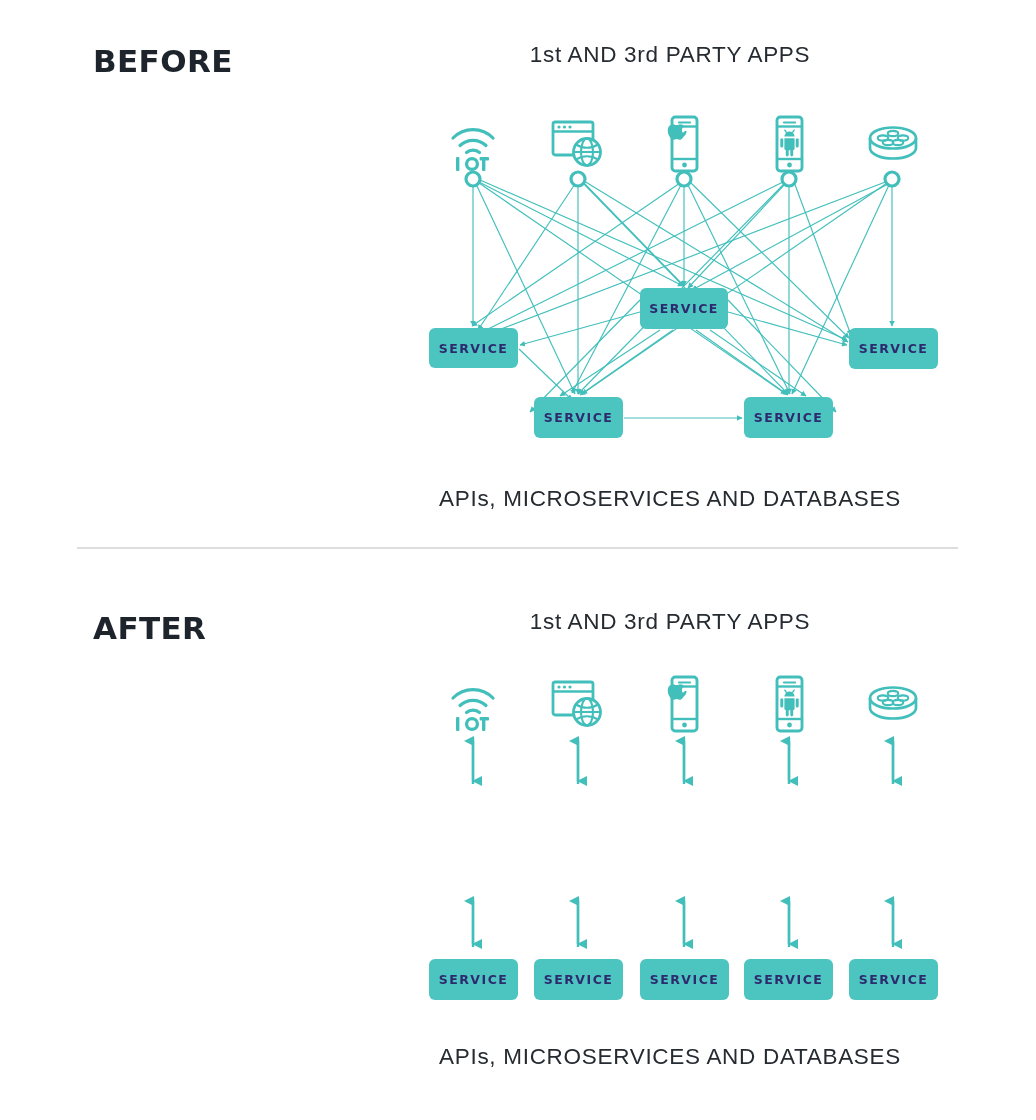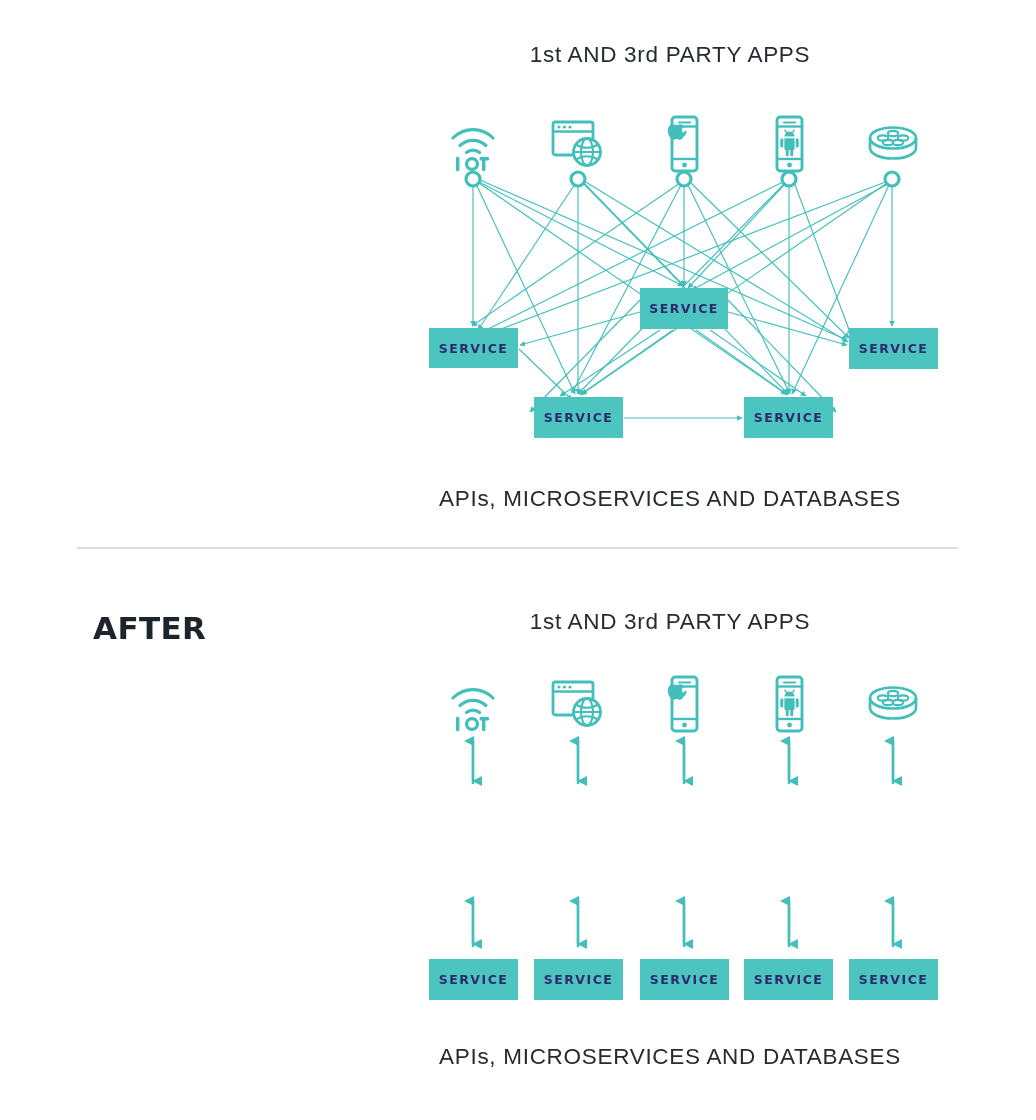--- a/index.html
+++ b/index.html
@@ -94,20 +94,21 @@
     background: #4cc5c1;
     color: #2d2a6e;
     font-family: "DejaVu Sans", sans-serif;
     font-weight: 700;
     font-size: 12.5px;
     letter-spacing: 1.5px;
     display: flex;
     align-items: center;
     justify-content: center;
     box-sizing: border-box;
+    border-radius: 6px;
   }
 
   
   #data-graph-box {
     position: absolute;
     left: 429px;
     top: 795px;
     width: 510px;
     height: 88px;
     border: 3px solid #3b3180;
@@ -123,20 +124,21 @@
     font-size: 26px;
     letter-spacing: 3px;
     color: #3b3180;
   }
 </style>
 </head>
 <body>
 
 <div class="stage">
 
+  <div class="section-label" id="before-label">BEFORE</div>
 
   <div class="caption top" id="before-top-caption">1st AND 3rd PARTY APPS</div>
 
   <div class="icon-row" id="before-icon-row" style="left:0; top:112px; width:1036px;">
 
     <div class="app-icon" style="left:441px;">
       <svg viewBox="0 0 64 64">
         <g fill="none" stroke="#42bfbb" stroke-width="3.2" stroke-linecap="round">
           <path d="M12 26 A28 28 0 0 1 52 26"></path>
           <path d="M19 33.5 A19 19 0 0 1 45 33.5"></path>

